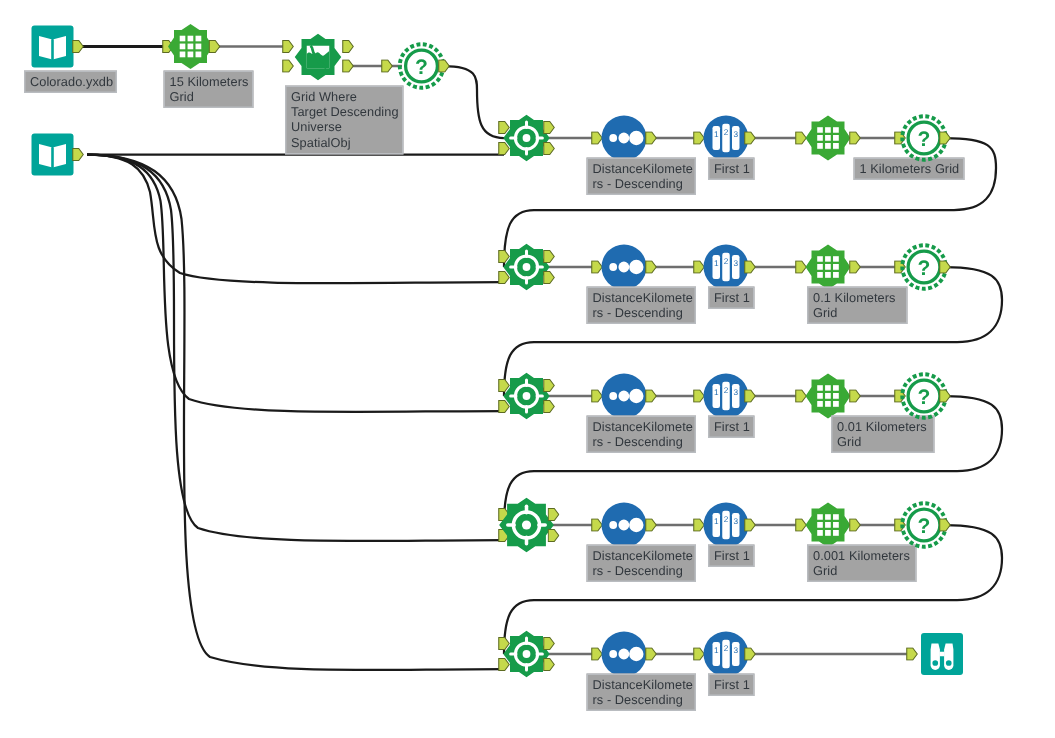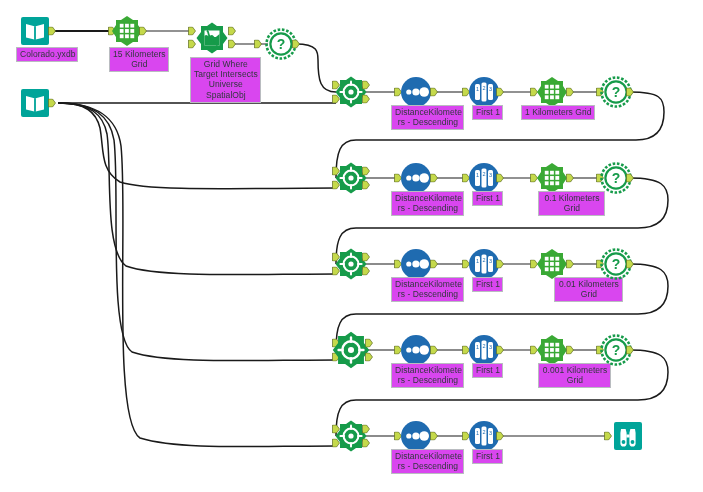--- a/index.html
+++ b/index.html
@@ -24,31 +24,30 @@
     position:absolute;
     width:34px; height:34px;
     transform:translate(-17px,-17px);
   }
   .tool svg{display:block;width:34px;height:34px;}
   .tool.big{width:40px;height:40px;transform:translate(-20px,-20px);}
   .tool.big svg{width:40px;height:40px;}
 
   .label{
     position:absolute;
-    background:#d946ef;
+    background:#a3a3a3;
     border:1px solid #b9bcc0;
     color:#31373d;
     font-size:8.5px;
     line-height:10.2px;
     padding:1px 2px 2px 3px;
     white-space:pre-line;
     letter-spacing:0.05px;
-    text-align:center;
   }
-  .label.nowrap{white-space:nowrap;}
+  .label.nowrap{white-space:nowrap;margin-left:48px;}
 
   .port{
     position:absolute;
     width:8px;height:9px;
     transform:translate(-4px,-4.5px);
   }
   .port svg{display:block;width:8px;height:9px;}
 </style>
 </head>
 <body>
@@ -205,21 +204,21 @@
     <svg viewBox="0 0 8 9">
         <path d="M0.5 0.5 L4.5 0.5 L7.5 4.5 L4.5 8.5 L0.5 8.5 Z" fill="#c5d94b" stroke="#5d6b22" stroke-width="0.7"></path>
       </svg>
   </div>
   <div class="port" style="left:232px;top:44px;">
     <svg viewBox="0 0 8 9">
         <path d="M0.5 0.5 L4.5 0.5 L7.5 4.5 L4.5 8.5 L0.5 8.5 Z" fill="#c5d94b" stroke="#5d6b22" stroke-width="0.7"></path>
       </svg>
   </div>
   <div class="label" style="left:190px;top:57px;">Grid Where
-Target Intersects
+Target Descending
 Universe
 SpatialObj</div>
 
   <div class="port" style="left:258px;top:44px;">
     <svg viewBox="0 0 8 9">
         <path d="M0.5 0.5 L4.5 0.5 L7.5 4.5 L4.5 8.5 L0.5 8.5 Z" fill="#c5d94b" stroke="#5d6b22" stroke-width="0.7"></path>
       </svg>
   </div>
   <div class="tool" style="left:281px;top:44px;">
     <svg viewBox="0 0 34 34">

